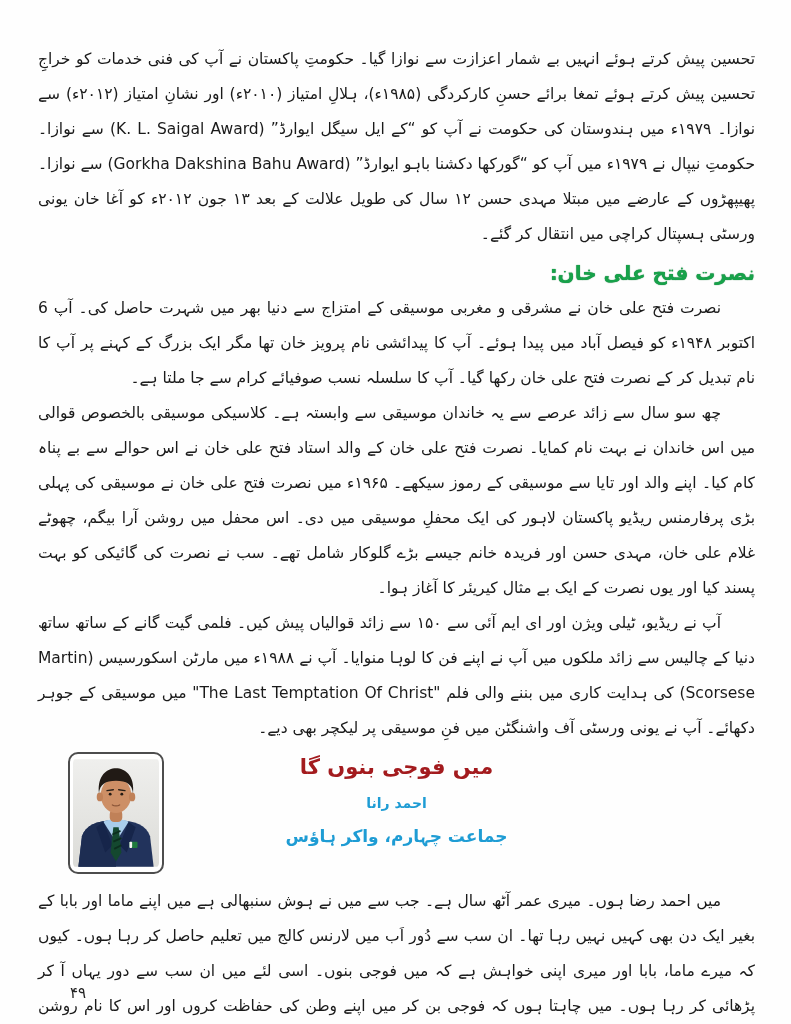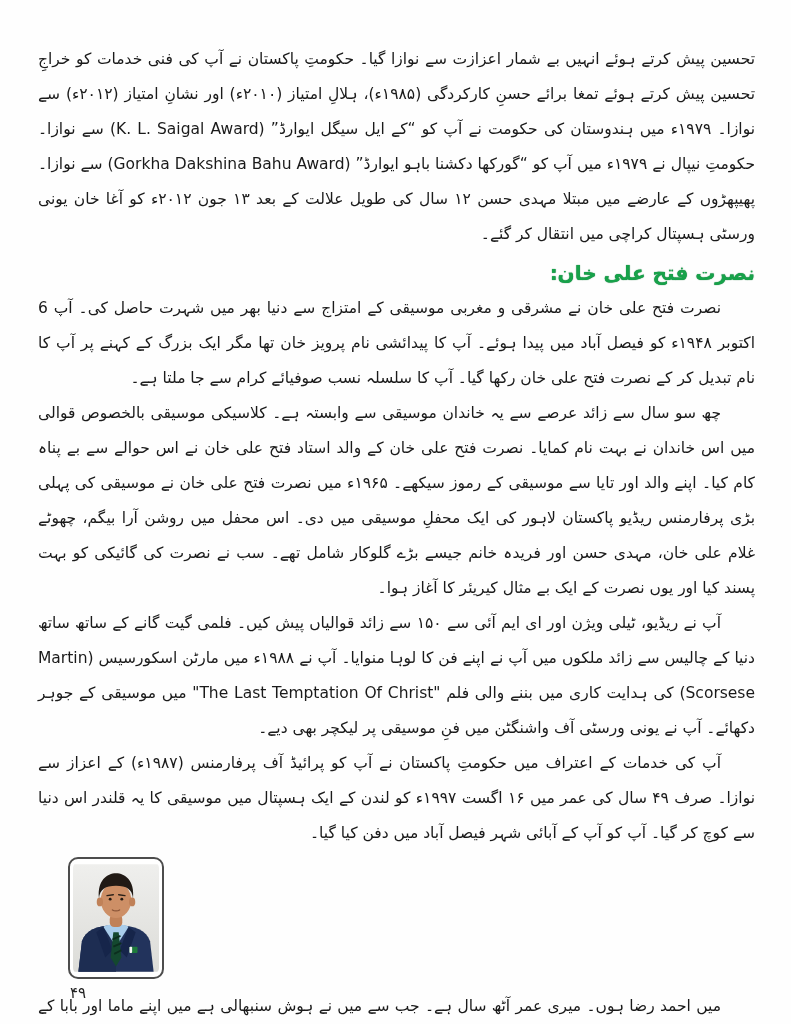--- a/index.html
+++ b/index.html
@@ -101,21 +101,20 @@
     <p class="body noindent">تحسین پیش کرتے ہوئے انہیں بے شمار اعزازت سے نوازا گیا۔ حکومتِ پاکستان نے آپ کی فنی خدمات کو خراجِ تحسین پیش کرتے ہوئے تمغا برائے حسنِ کارکردگی (۱۹۸۵ء)، ہلالِ امتیاز (۲۰۱۰ء) اور نشانِ امتیاز (۲۰۱۲ء) سے نوازا۔ ۱۹۷۹ء میں ہندوستان کی حکومت نے آپ کو “کے ایل سیگل ایوارڈ” (K. L. Saigal Award) سے نوازا۔ حکومتِ نیپال نے ۱۹۷۹ء میں آپ کو “گورکھا دکشنا باہو ایوارڈ” (Gorkha Dakshina Bahu Award) سے نوازا۔ پھیپھڑوں کے عارضے میں مبتلا مہدی حسن ۱۲ سال کی طویل علالت کے بعد ۱۳ جون ۲۰۱۲ء کو آغا خان یونی ورسٹی ہسپتال کراچی میں انتقال کر گئے۔</p>
 
     <h2 class="h-green">نصرت فتح علی خان:</h2>
 
     <p class="body">نصرت فتح علی خان نے مشرقی و مغربی موسیقی کے امتزاج سے دنیا بھر میں شہرت حاصل کی۔ آپ 6 اکتوبر ۱۹۴۸ء کو فیصل آباد میں پیدا ہوئے۔ آپ کا پیدائشی نام پرویز خان تھا مگر ایک بزرگ کے کہنے پر آپ کا نام تبدیل کر کے نصرت فتح علی خان رکھا گیا۔ آپ کا سلسلہ نسب صوفیائے کرام سے جا ملتا ہے۔</p>
 
     <p class="body">چھ سو سال سے زائد عرصے سے یہ خاندان موسیقی سے وابستہ ہے۔ کلاسیکی موسیقی بالخصوص قوالی میں اس خاندان نے بہت نام کمایا۔ نصرت فتح علی خان کے والد استاد فتح علی خان نے اس حوالے سے بے پناہ کام کیا۔ اپنے والد اور تایا سے موسیقی کے رموز سیکھے۔ ۱۹۶۵ء میں نصرت فتح علی خان نے موسیقی کی پہلی بڑی پرفارمنس ریڈیو پاکستان لاہور کی ایک محفلِ موسیقی میں دی۔ اس محفل میں روشن آرا بیگم، چھوٹے غلام علی خان، مہدی حسن اور فریدہ خانم جیسے بڑے گلوکار شامل تھے۔ سب نے نصرت کی گائیکی کو بہت پسند کیا اور یوں نصرت کے ایک بے مثال کیریئر کا آغاز ہوا۔</p>
 
     <p class="body">آپ نے ریڈیو، ٹیلی ویژن اور ای ایم آئی سے ۱۵۰ سے زائد قوالیاں پیش کیں۔ فلمی گیت گانے کے ساتھ ساتھ دنیا کے چالیس سے زائد ملکوں میں آپ نے اپنے فن کا لوہا منوایا۔ آپ نے ۱۹۸۸ء میں مارٹن اسکورسیس (Martin Scorsese) کی ہدایت کاری میں بننے والی فلم "The Last Temptation Of Christ" میں موسیقی کے جوہر دکھائے۔ آپ نے یونی ورسٹی آف واشنگٹن میں فنِ موسیقی پر لیکچر بھی دیے۔</p>
 
-    <p class="body">آپ کی خدمات کے اعتراف میں حکومتِ پاکستان نے آپ کو پرائیڈ آف پرفارمنس (۱۹۸۷ء) کے اعزاز سے نوازا۔ صرف ۴۹ سال کی عمر میں ۱۶ اگست ۱۹۹۷ء کو لندن کے ایک ہسپتال میں موسیقی کا یہ قلندر اس دنیا سے کوچ کر گیا۔ آپ کو آپ کے آبائی شہر فیصل آباد میں دفن کیا گیا۔</p>
 
     <div class="byline-block">
       <div class="photo-frame">
         <svg viewBox="0 0 96 120" xmlns="http://www.w3.org/2000/svg">
           <defs>
             <linearGradient id="bg" x1="0" y1="0" x2="0" y2="1">
               <stop offset="0" stop-color="#efefed"></stop>
               <stop offset="1" stop-color="#dcdcd8"></stop>
             </linearGradient>
           </defs>
@@ -143,20 +142,25 @@
           <ellipse cx="66" cy="42" rx="3.5" ry="5" fill="#C08158"></ellipse>
 
           <path d="M29 38 C27 18 38 10 48 10 C58 10 69 18 67 38 C66 28 60 24 48 24 C36 24 30 28 29 38 Z" fill="#211A15"></path>
 
           <path d="M38 35 L45 34 M51 34 L58 35" stroke="#2A2018" stroke-width="1.6" stroke-linecap="round"></path>
           <circle cx="41.5" cy="39" r="1.6" fill="#241B14"></circle>
           <circle cx="54.5" cy="39" r="1.6" fill="#241B14"></circle>
           <path d="M44 51 C46 52.5 50 52.5 52 51" stroke="#8A5538" stroke-width="1.5" fill="none" stroke-linecap="round"></path>
         </svg>
       </div>
+      <div class="center-col">
+        <h2 class="h-red">میں فوجی بنوں گا</h2>
+        <div class="author">احمد رانا</div>
+        <div class="byline">جماعت چہارم، واکر ہاؤس</div>
+      </div>
     </div>
 
     <p class="body">میں احمد رضا ہوں۔ میری عمر آٹھ سال ہے۔ جب سے میں نے ہوش سنبھالی ہے میں اپنے ماما اور بابا کے بغیر ایک دن بھی کہیں نہیں رہا تھا۔ ان سب سے دُور اَب میں لارنس کالج میں تعلیم حاصل کر رہا ہوں۔ کیوں کہ میرے ماما، بابا اور میری اپنی خواہش ہے کہ میں فوجی بنوں۔ اسی لئے میں ان سب سے دور یہاں آ کر پڑھائی کر رہا ہوں۔ میں چاہتا ہوں کہ فوجی بن کر میں اپنے وطن کی حفاظت کروں اور اس کا نام روشن کروں۔ میرے اساتذہ میری رہنمائی کریں گے اور میں ان شاء اللہ فوجی بنوں گا۔</p>
 
   </div>
 
   <div class="pageno">۴۹</div>
 </div>
 
 </body></html>

